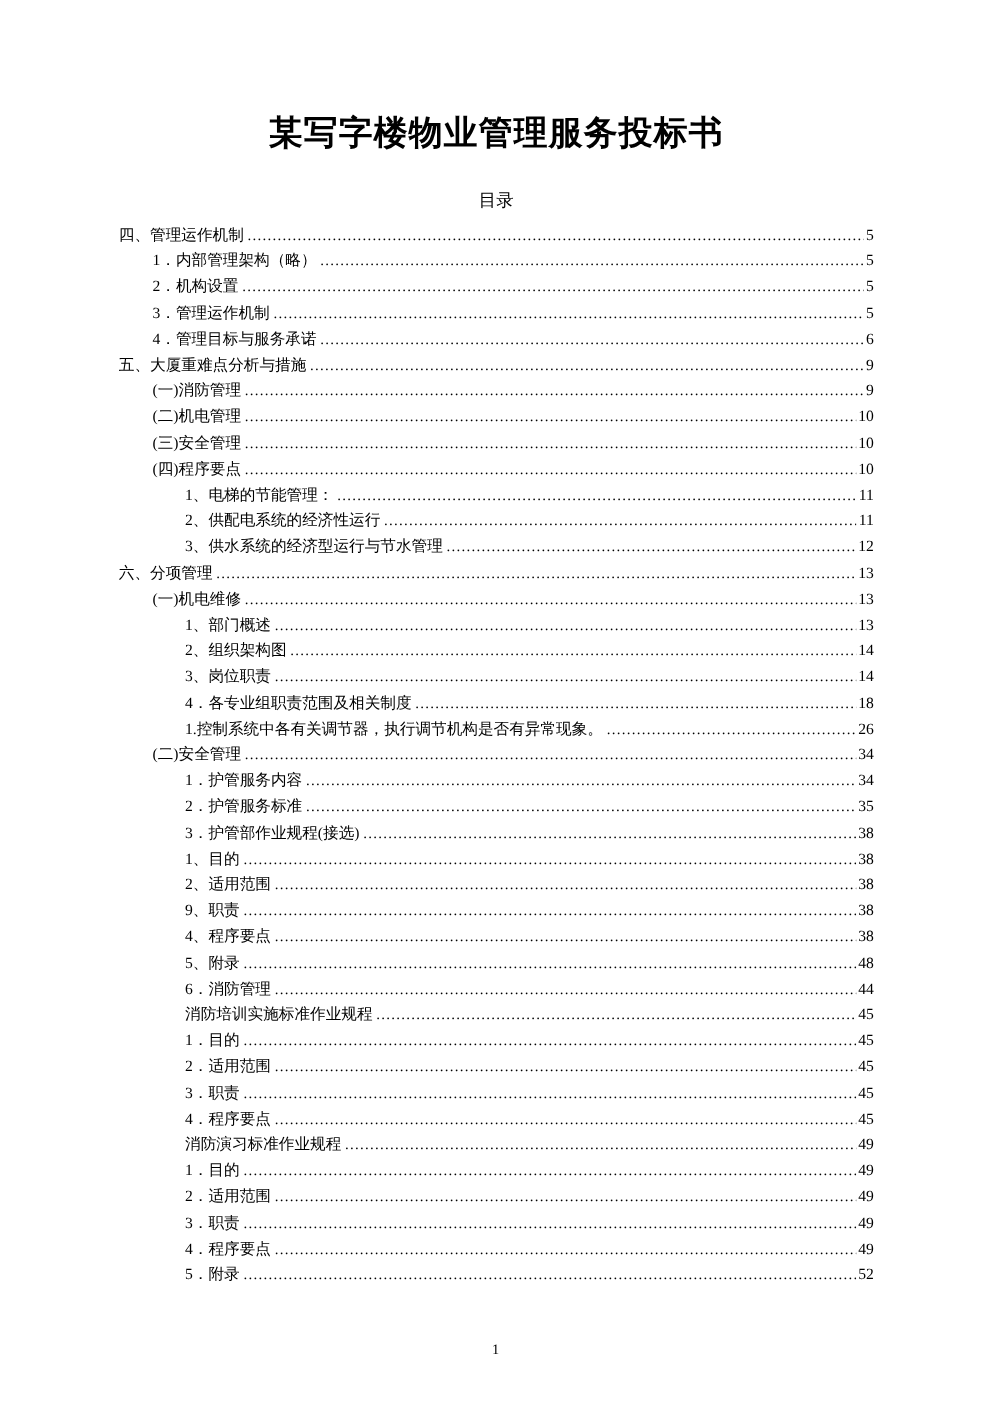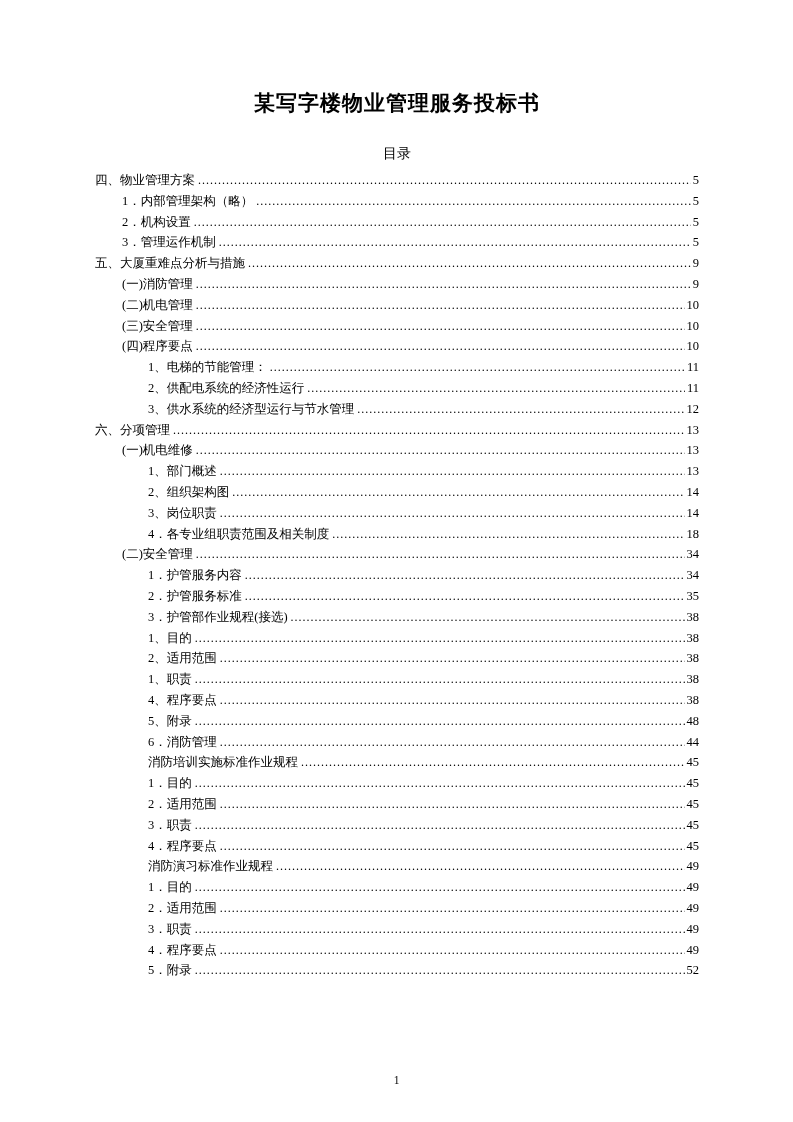--- a/index.html
+++ b/index.html
@@ -13,21 +13,21 @@
     overflow: hidden;
   }
   .page {
     width: 793px;
     height: 1122px;
     position: relative;
     padding: 90px 94px 0 95px;
   }
   .doc-title {
     text-align: center;
-    font-size: 21px;
+    font-size: 27px;
     font-weight: bold;
     letter-spacing: 1px;
     line-height: 1.25;
   }
   .toc-heading {
     text-align: center;
     font-size: 14px;
     margin-top: 30px;
     line-height: 1.2;
   }
@@ -72,38 +72,43 @@
   }
 </style>
 </head>
 <body>
 
 <div class="page">
   <div class="doc-title">某写字楼物业管理服务投标书</div>
   <div class="toc-heading">目录</div>
   <div class="toc-list">
       <div class="toc-row level-0">
-        <span class="toc-text">四、物业管理方案</span>
+        <span class="toc-text">四、管理运作机制</span>
         <span class="leader"></span>
         <span class="toc-page">5</span>
       </div>
       <div class="toc-row level-1">
         <span class="toc-text">1．内部管理架构（略）</span>
         <span class="leader"></span>
         <span class="toc-page">5</span>
       </div>
       <div class="toc-row level-1">
         <span class="toc-text">2．机构设置</span>
         <span class="leader"></span>
         <span class="toc-page">5</span>
       </div>
       <div class="toc-row level-1">
         <span class="toc-text">3．管理运作机制</span>
         <span class="leader"></span>
         <span class="toc-page">5</span>
+      </div>
+      <div class="toc-row level-1">
+        <span class="toc-text">4．管理目标与服务承诺</span>
+        <span class="leader"></span>
+        <span class="toc-page">6</span>
       </div>
       <div class="toc-row level-0">
         <span class="toc-text">五、大厦重难点分析与措施</span>
         <span class="leader"></span>
         <span class="toc-page">9</span>
       </div>
       <div class="toc-row level-1">
         <span class="toc-text">(一)消防管理</span>
         <span class="leader"></span>
         <span class="toc-page">9</span>
@@ -161,20 +166,25 @@
       <div class="toc-row level-2">
         <span class="toc-text">3、岗位职责</span>
         <span class="leader"></span>
         <span class="toc-page">14</span>
       </div>
       <div class="toc-row level-2">
         <span class="toc-text">4．各专业组职责范围及相关制度</span>
         <span class="leader"></span>
         <span class="toc-page">18</span>
       </div>
+      <div class="toc-row level-2">
+        <span class="toc-text">1.控制系统中各有关调节器，执行调节机构是否有异常现象。</span>
+        <span class="leader"></span>
+        <span class="toc-page">26</span>
+      </div>
       <div class="toc-row level-1">
         <span class="toc-text">(二)安全管理</span>
         <span class="leader"></span>
         <span class="toc-page">34</span>
       </div>
       <div class="toc-row level-2">
         <span class="toc-text">1．护管服务内容</span>
         <span class="leader"></span>
         <span class="toc-page">34</span>
       </div>
@@ -192,21 +202,21 @@
         <span class="toc-text">1、目的</span>
         <span class="leader"></span>
         <span class="toc-page">38</span>
       </div>
       <div class="toc-row level-2">
         <span class="toc-text">2、适用范围</span>
         <span class="leader"></span>
         <span class="toc-page">38</span>
       </div>
       <div class="toc-row level-2">
-        <span class="toc-text">1、职责</span>
+        <span class="toc-text">9、职责</span>
         <span class="leader"></span>
         <span class="toc-page">38</span>
       </div>
       <div class="toc-row level-2">
         <span class="toc-text">4、程序要点</span>
         <span class="leader"></span>
         <span class="toc-page">38</span>
       </div>
       <div class="toc-row level-2">
         <span class="toc-text">5、附录</span>

